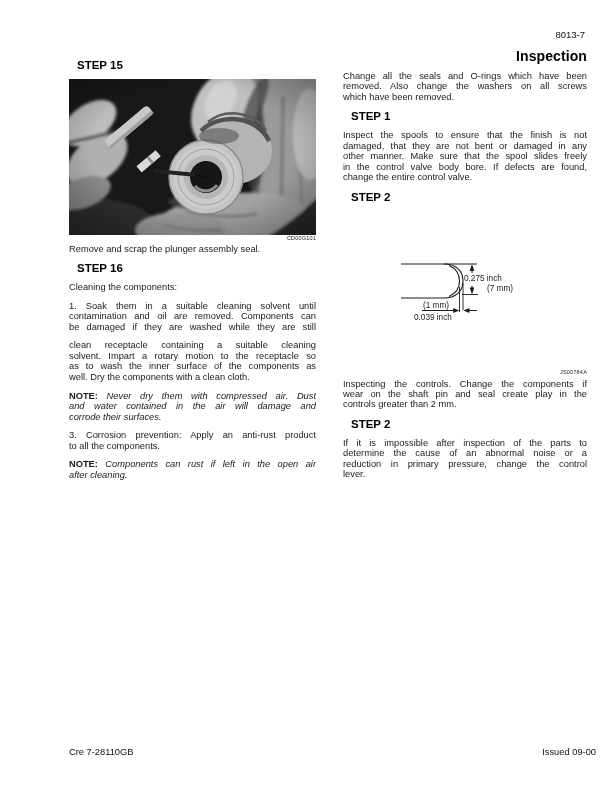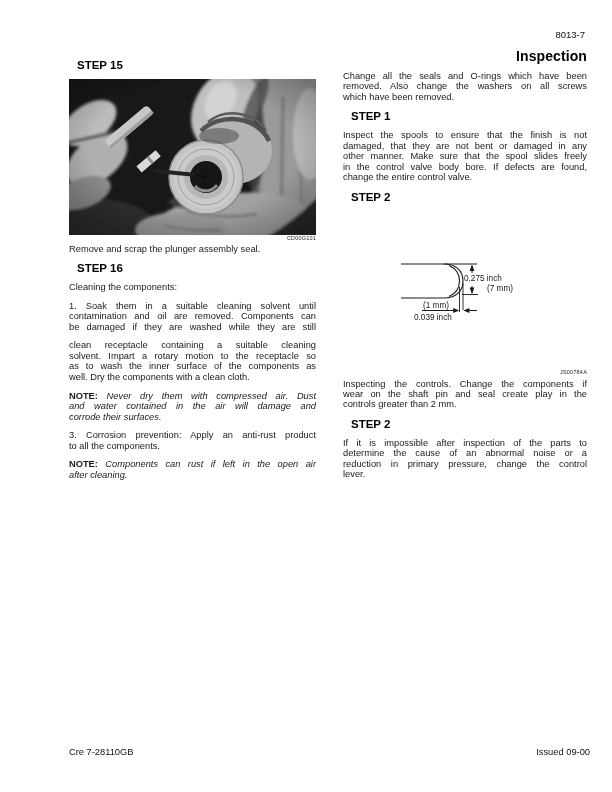--- a/index.html
+++ b/index.html
@@ -44,21 +44,21 @@
   .figure{width:244px;height:158px;}
   .figure svg{display:block;}
   .figure text{
     font-family:"Liberation Sans","DejaVu Sans",sans-serif;
     font-size:8.2px;fill:#1a1a1a;
   }
   .footer-left{
     position:absolute;left:69px;top:747px;font-size:9.3px;line-height:10px;color:#111;
   }
   .footer-right{
-    position:absolute;right:22px;top:747px;font-size:9.3px;line-height:10px;color:#111;
+    position:absolute;right:16px;top:747px;font-size:9.3px;line-height:10px;color:#111;
   }
 </style>
 </head>
 <body>
 
 <div class="page">
 
   <div class="page-number">8013-7</div>
 
   <div class="col left">

